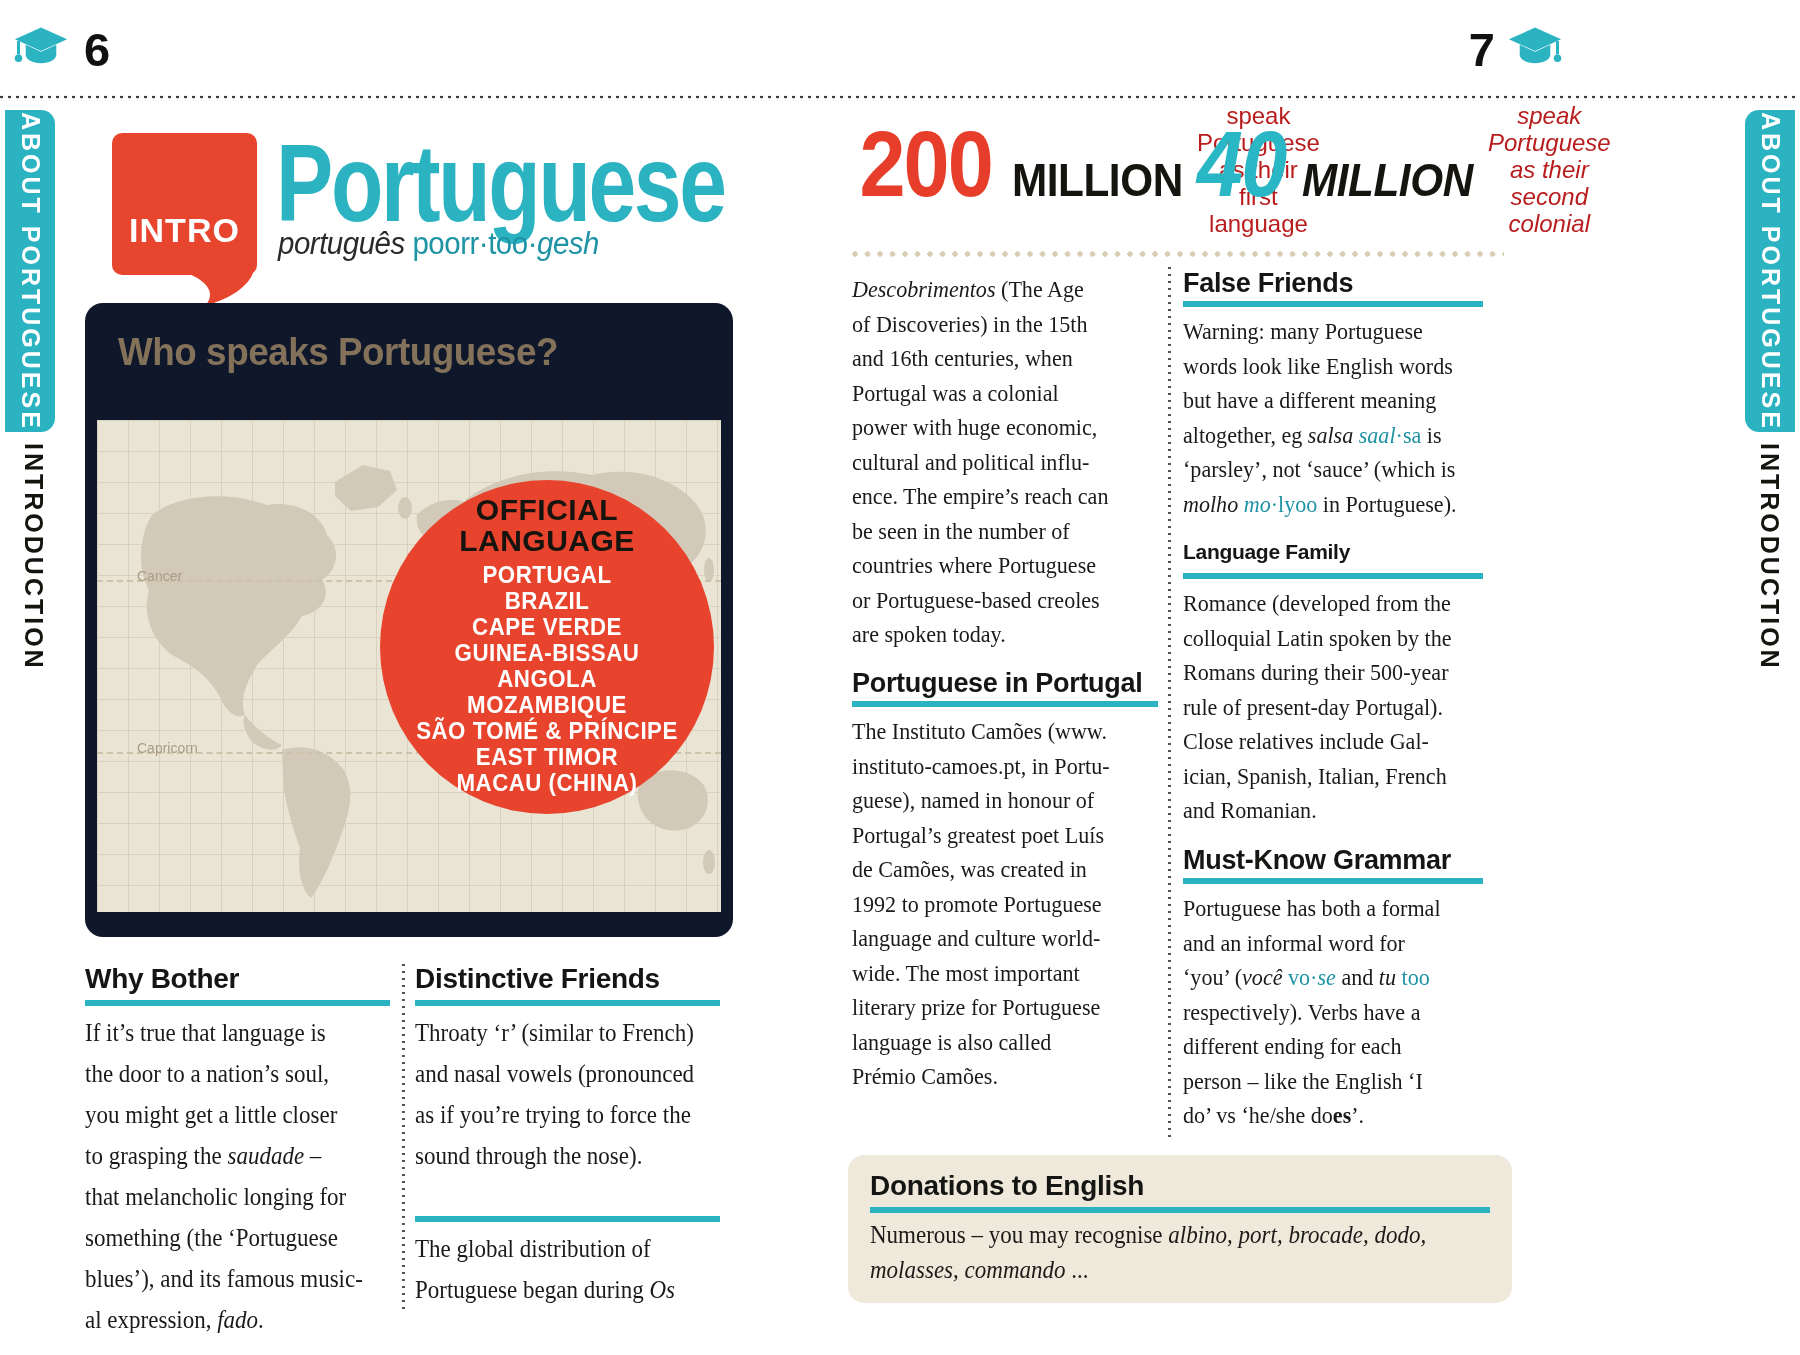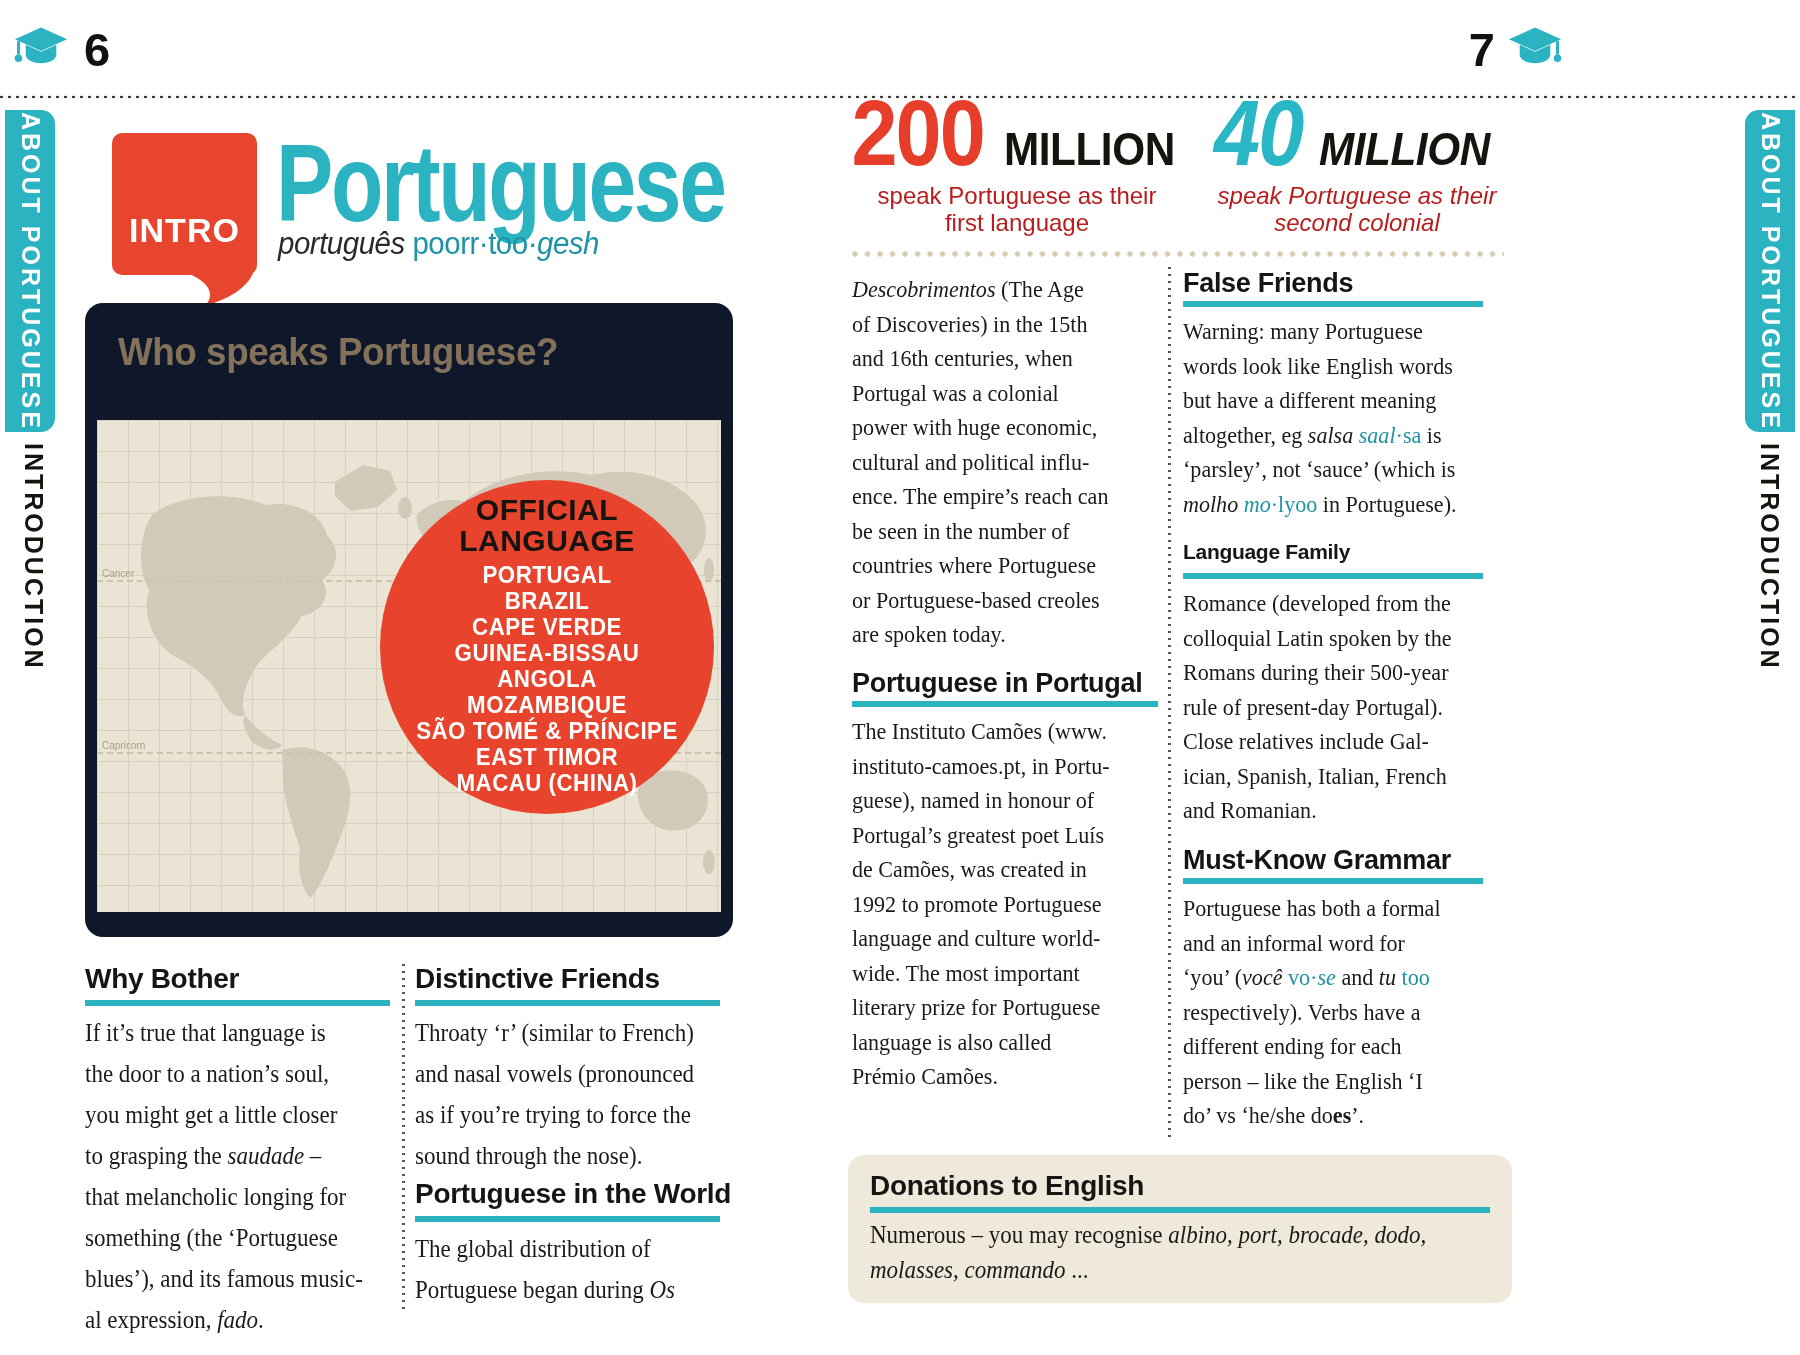--- a/index.html
+++ b/index.html
@@ -27,21 +27,21 @@
   .subtitle .pr{color:#1e93a5;}
   .subtitle .prs{color:#1e93a5;font-style:italic;}
 
   
   .mapbox{background:#0f172a;border-radius:18px;}
   .mapheading{font-size:38px;font-weight:700;color:#83715a;letter-spacing:-0.5px;transform:scaleX(0.97);transform-origin:left top;white-space:nowrap;}
   .grid{background-color:#eae4d5;
         background-image:linear-gradient(#d9d1bf 1px,transparent 1px),linear-gradient(90deg,#d9d1bf 1px,transparent 1px);
         background-size:31px 31px;}
   .tropic{border-top:2px dashed #cdc3aa;}
-  .tropiclabel{font-size:10px;color:#a99d82;}
+  .tropiclabel{font-size:14px;color:#a99d82;margin-left:35px;}
   .redcircle{background:#e8432c;border-radius:50%;text-align:center;color:#fff;}
   .circtitle{font-size:30px;line-height:31px;font-weight:700;color:#15140f;letter-spacing:0.5px;}
   .countries{font-size:23px;line-height:26px;font-weight:700;letter-spacing:0.5px;transform:scaleX(0.97);transform-origin:center top;}
 
   
   .shead{font-size:28px;font-weight:700;color:#151513;letter-spacing:-0.3px;white-space:nowrap;}
   .bar{height:6px;background:#2bb3c2;}
   .body-serif{font-family:"Liberation Serif",serif;color:#1b1a18;transform:scaleX(0.92);transform-origin:left top;}
   .body-serif .tl{white-space:nowrap;}
   .lp .tl{font-size:25px;line-height:41px;}
@@ -52,21 +52,21 @@
   .ti{color:#1e93a5;font-style:italic;}
   .b{font-weight:700;}
 
   
   .vdots{width:3px;background-image:radial-gradient(circle at 1.5px 2px,#55544f 1.15px,transparent 1.45px);
          background-size:3px 7px;background-repeat:repeat-y;}
   .beigedots{height:6px;background-image:radial-gradient(circle at 3px 3px,#d8cdb2 2.5px,transparent 2.9px);
              background-size:12.5px 6px;background-repeat:repeat-x;}
 
   
-  .stat{display:flex;flex-direction:column;align-items:center;}
+  .stat{display:flex;flex-direction:row;align-items:center;}
   .statrow{display:flex;align-items:baseline;gap:12px;white-space:nowrap;}
   .statnum{font-size:92px;font-weight:700;letter-spacing:-2px;line-height:0.82;transform:scaleX(0.9);transform-origin:center bottom;}
   .statunit{font-size:46px;font-weight:700;color:#15140f;letter-spacing:-0.5px;transform:scaleX(0.92);transform-origin:left bottom;}
   .statcap{font-size:24px;line-height:27px;color:#b91c1c;text-align:center;margin-top:6px;}
 
   .donbox{background:#efe9db;border-radius:16px;}
 </style>
 </head>
 <body>
 
@@ -188,21 +188,20 @@
 
   <div class="abs shead" style="left:415px;top:963px;">Distinctive Friends</div>
   <div class="abs bar" style="left:415px;top:1000px;width:305px;"></div>
   <div class="abs body-serif lp" style="left:415px;top:1012px;width:330px;">
       <div class="tl"><span>Throaty ‘r’ (similar to French)</span></div>
       <div class="tl"><span>and nasal vowels (pronounced</span></div>
       <div class="tl"><span>as if you’re trying to force the</span></div>
       <div class="tl"><span>sound through the nose).</span></div>
     </div>
 
-  <div class="abs shead" style="left:415px;top:1178px;">Portuguese in the World</div>
   <div class="abs bar" style="left:415px;top:1216px;width:305px;"></div>
   <div class="abs body-serif lp" style="left:415px;top:1228px;width:330px;">
       <div class="tl"><span>The global distribution of</span></div>
       <div class="tl"><span>Portuguese began during </span><span class="i">Os</span></div>
     </div>
 
   <div class="abs stat" style="left:852px;top:96px;width:330px;">
     <div class="statrow">
       <span class="statnum" style="color:#e73e2b;">200</span>
       <span class="statunit">MILLION</span>

